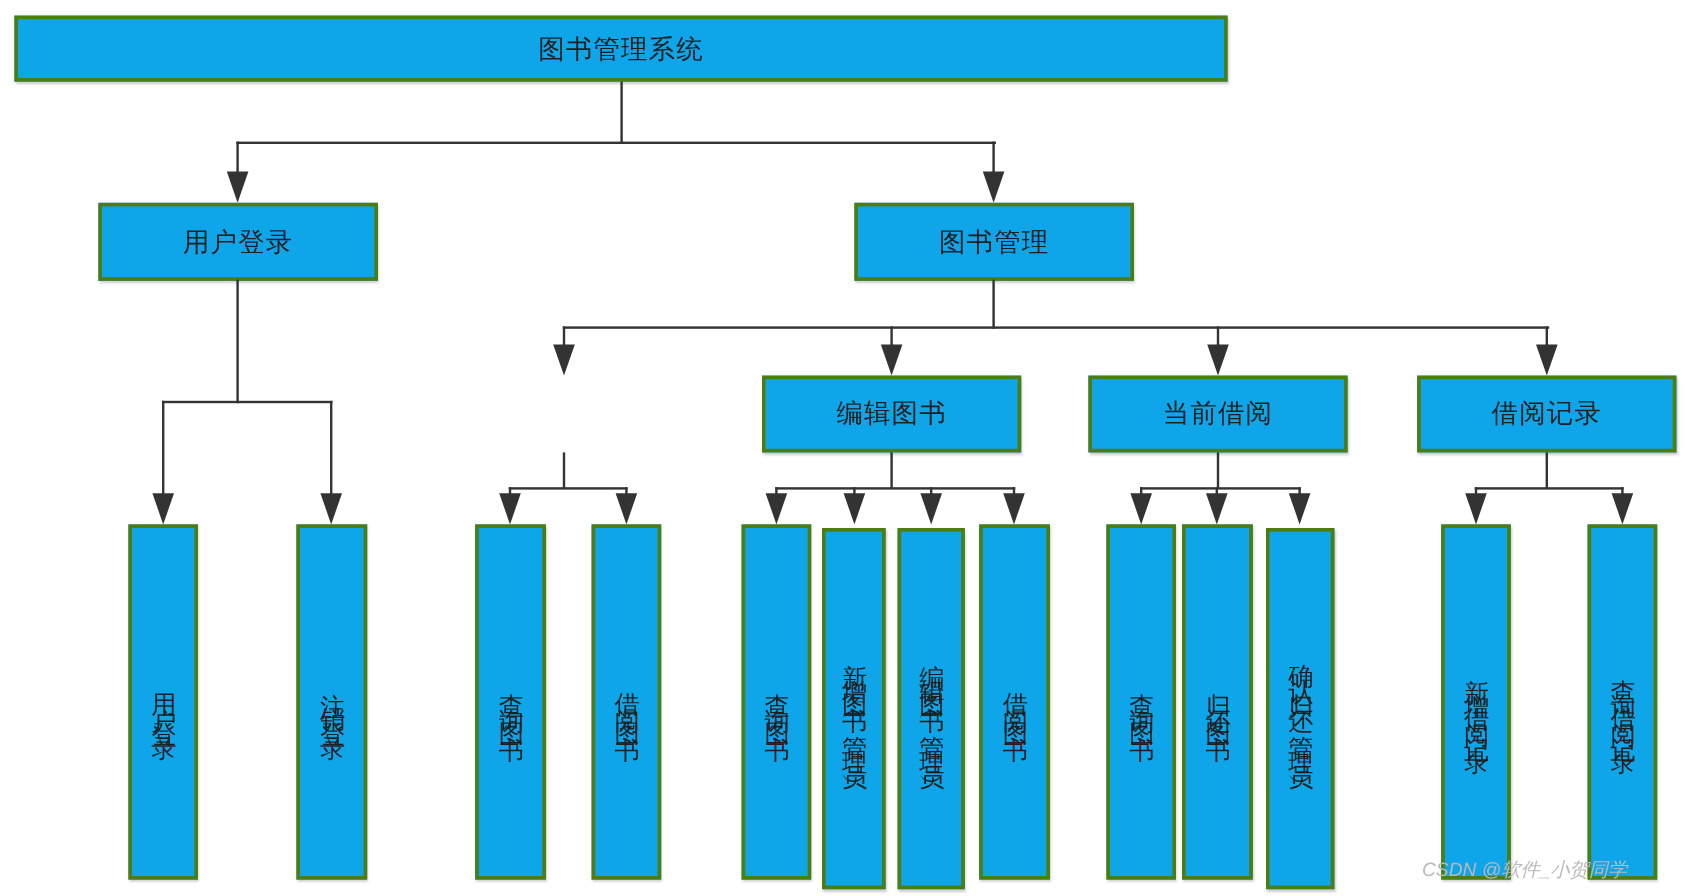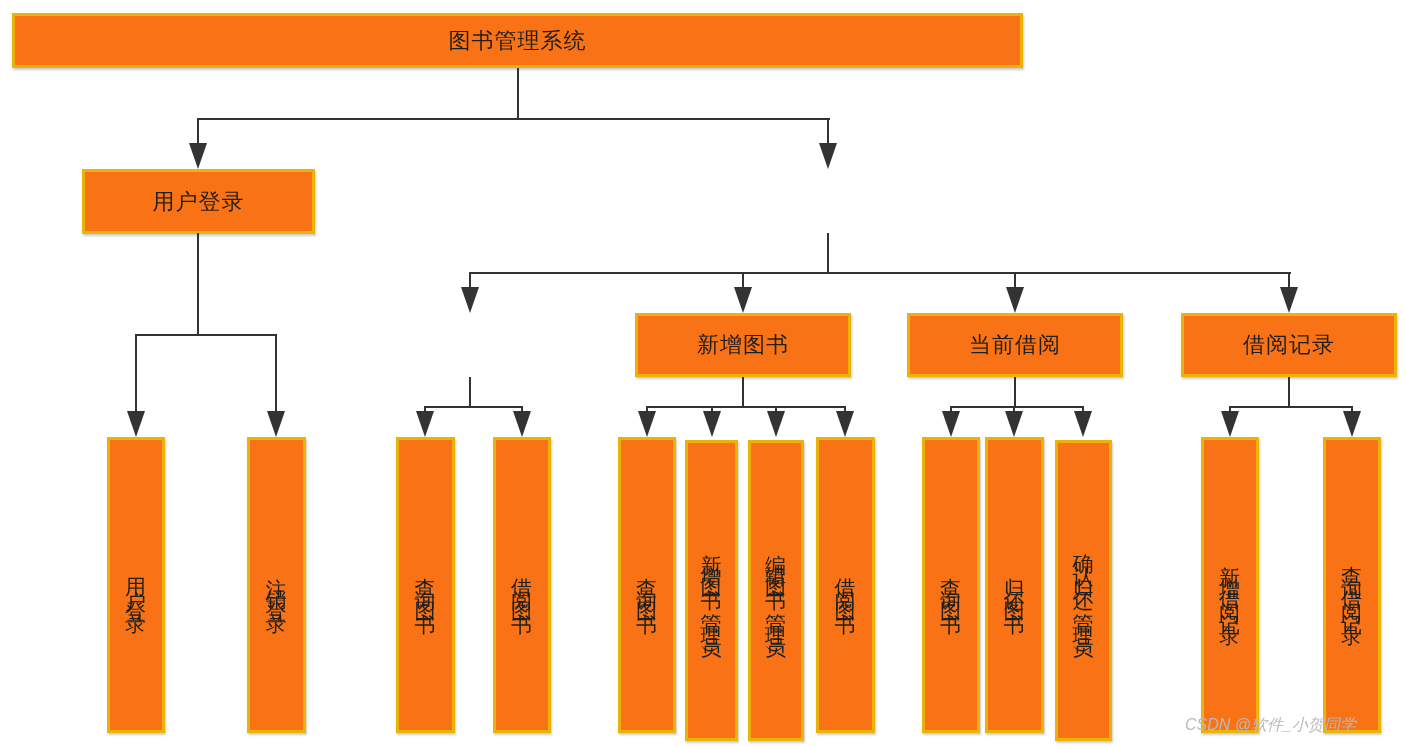--- a/index.html
+++ b/index.html
@@ -6,22 +6,22 @@
   .stage {
     position:relative;
     width:1405px; height:747px;
     background:#ffffff;
     font-family:"Liberation Sans", sans-serif;
     overflow:hidden;
   }
   .node {
     position:absolute;
     box-sizing:border-box;
-    border:3px solid #eab308;
-    background:#f97316;
+    border:3px solid #4d7c0f;
+    background:#0ea5e9;
     display:flex;
     align-items:center;
     justify-content:center;
     color:#1f1f1f;
     box-shadow:1px 2px 2px rgba(110,110,110,0.35);
   }
   .hnode { font-size:22px; letter-spacing:1px; white-space:nowrap; }
   .vnode .vtext {
     writing-mode:vertical-rl;
     text-orientation:mixed;
@@ -58,40 +58,41 @@
   <div class="node hnode" style="left:12px;top:13px;width:1011px;height:55px">图书管理系统</div>
 
   <div class="vline" style="left:517px;top:68px;height:51px"></div>
   <div class="hline" style="left:197px;top:118px;width:633px"></div>
   <div class="vline" style="left:197px;top:118px;height:28px"></div>
   <div class="arrow" style="left:189px;top:143px"></div>
   <div class="vline" style="left:827px;top:118px;height:28px"></div>
   <div class="arrow" style="left:819px;top:143px"></div>
 
   <div class="node hnode" style="left:82px;top:169px;width:233px;height:65px">用户登录</div>
+  <div class="node hnode" style="left:712px;top:169px;width:233px;height:65px">图书管理</div>
 
   <div class="vline" style="left:197px;top:233px;height:103px"></div>
   <div class="hline" style="left:135px;top:334px;width:142px"></div>
   <div class="vline" style="left:135px;top:334px;height:79px"></div>
   <div class="arrow" style="left:127px;top:411px"></div>
   <div class="vline" style="left:275px;top:334px;height:79px"></div>
   <div class="arrow" style="left:267px;top:411px"></div>
 
   <div class="vline" style="left:827px;top:233px;height:41px"></div>
   <div class="hline" style="left:469px;top:272px;width:822px"></div>
   <div class="vline" style="left:469px;top:272px;height:16px"></div>
   <div class="arrow" style="left:461px;top:287px"></div>
   <div class="vline" style="left:742px;top:272px;height:16px"></div>
   <div class="arrow" style="left:734px;top:287px"></div>
   <div class="vline" style="left:1014px;top:272px;height:16px"></div>
   <div class="arrow" style="left:1006px;top:287px"></div>
   <div class="vline" style="left:1288px;top:272px;height:16px"></div>
   <div class="arrow" style="left:1280px;top:287px"></div>
 
-  <div class="node hnode" style="left:635px;top:313px;width:216px;height:64px">新增图书</div>
+  <div class="node hnode" style="left:635px;top:313px;width:216px;height:64px">编辑图书</div>
   <div class="node hnode" style="left:1181px;top:313px;width:216px;height:64px">借阅记录</div>
   <div class="node hnode" style="left:907px;top:313px;width:216px;height:64px">当前借阅</div>
 
   <div class="vline" style="left:469px;top:377px;height:30px"></div>
   <div class="hline" style="left:424px;top:406px;width:99px"></div>
   <div class="vline" style="left:424px;top:406px;height:7px"></div>
   <div class="arrow" style="left:416px;top:411px"></div>
   <div class="vline" style="left:521px;top:406px;height:7px"></div>
   <div class="arrow" style="left:513px;top:411px"></div>
 

